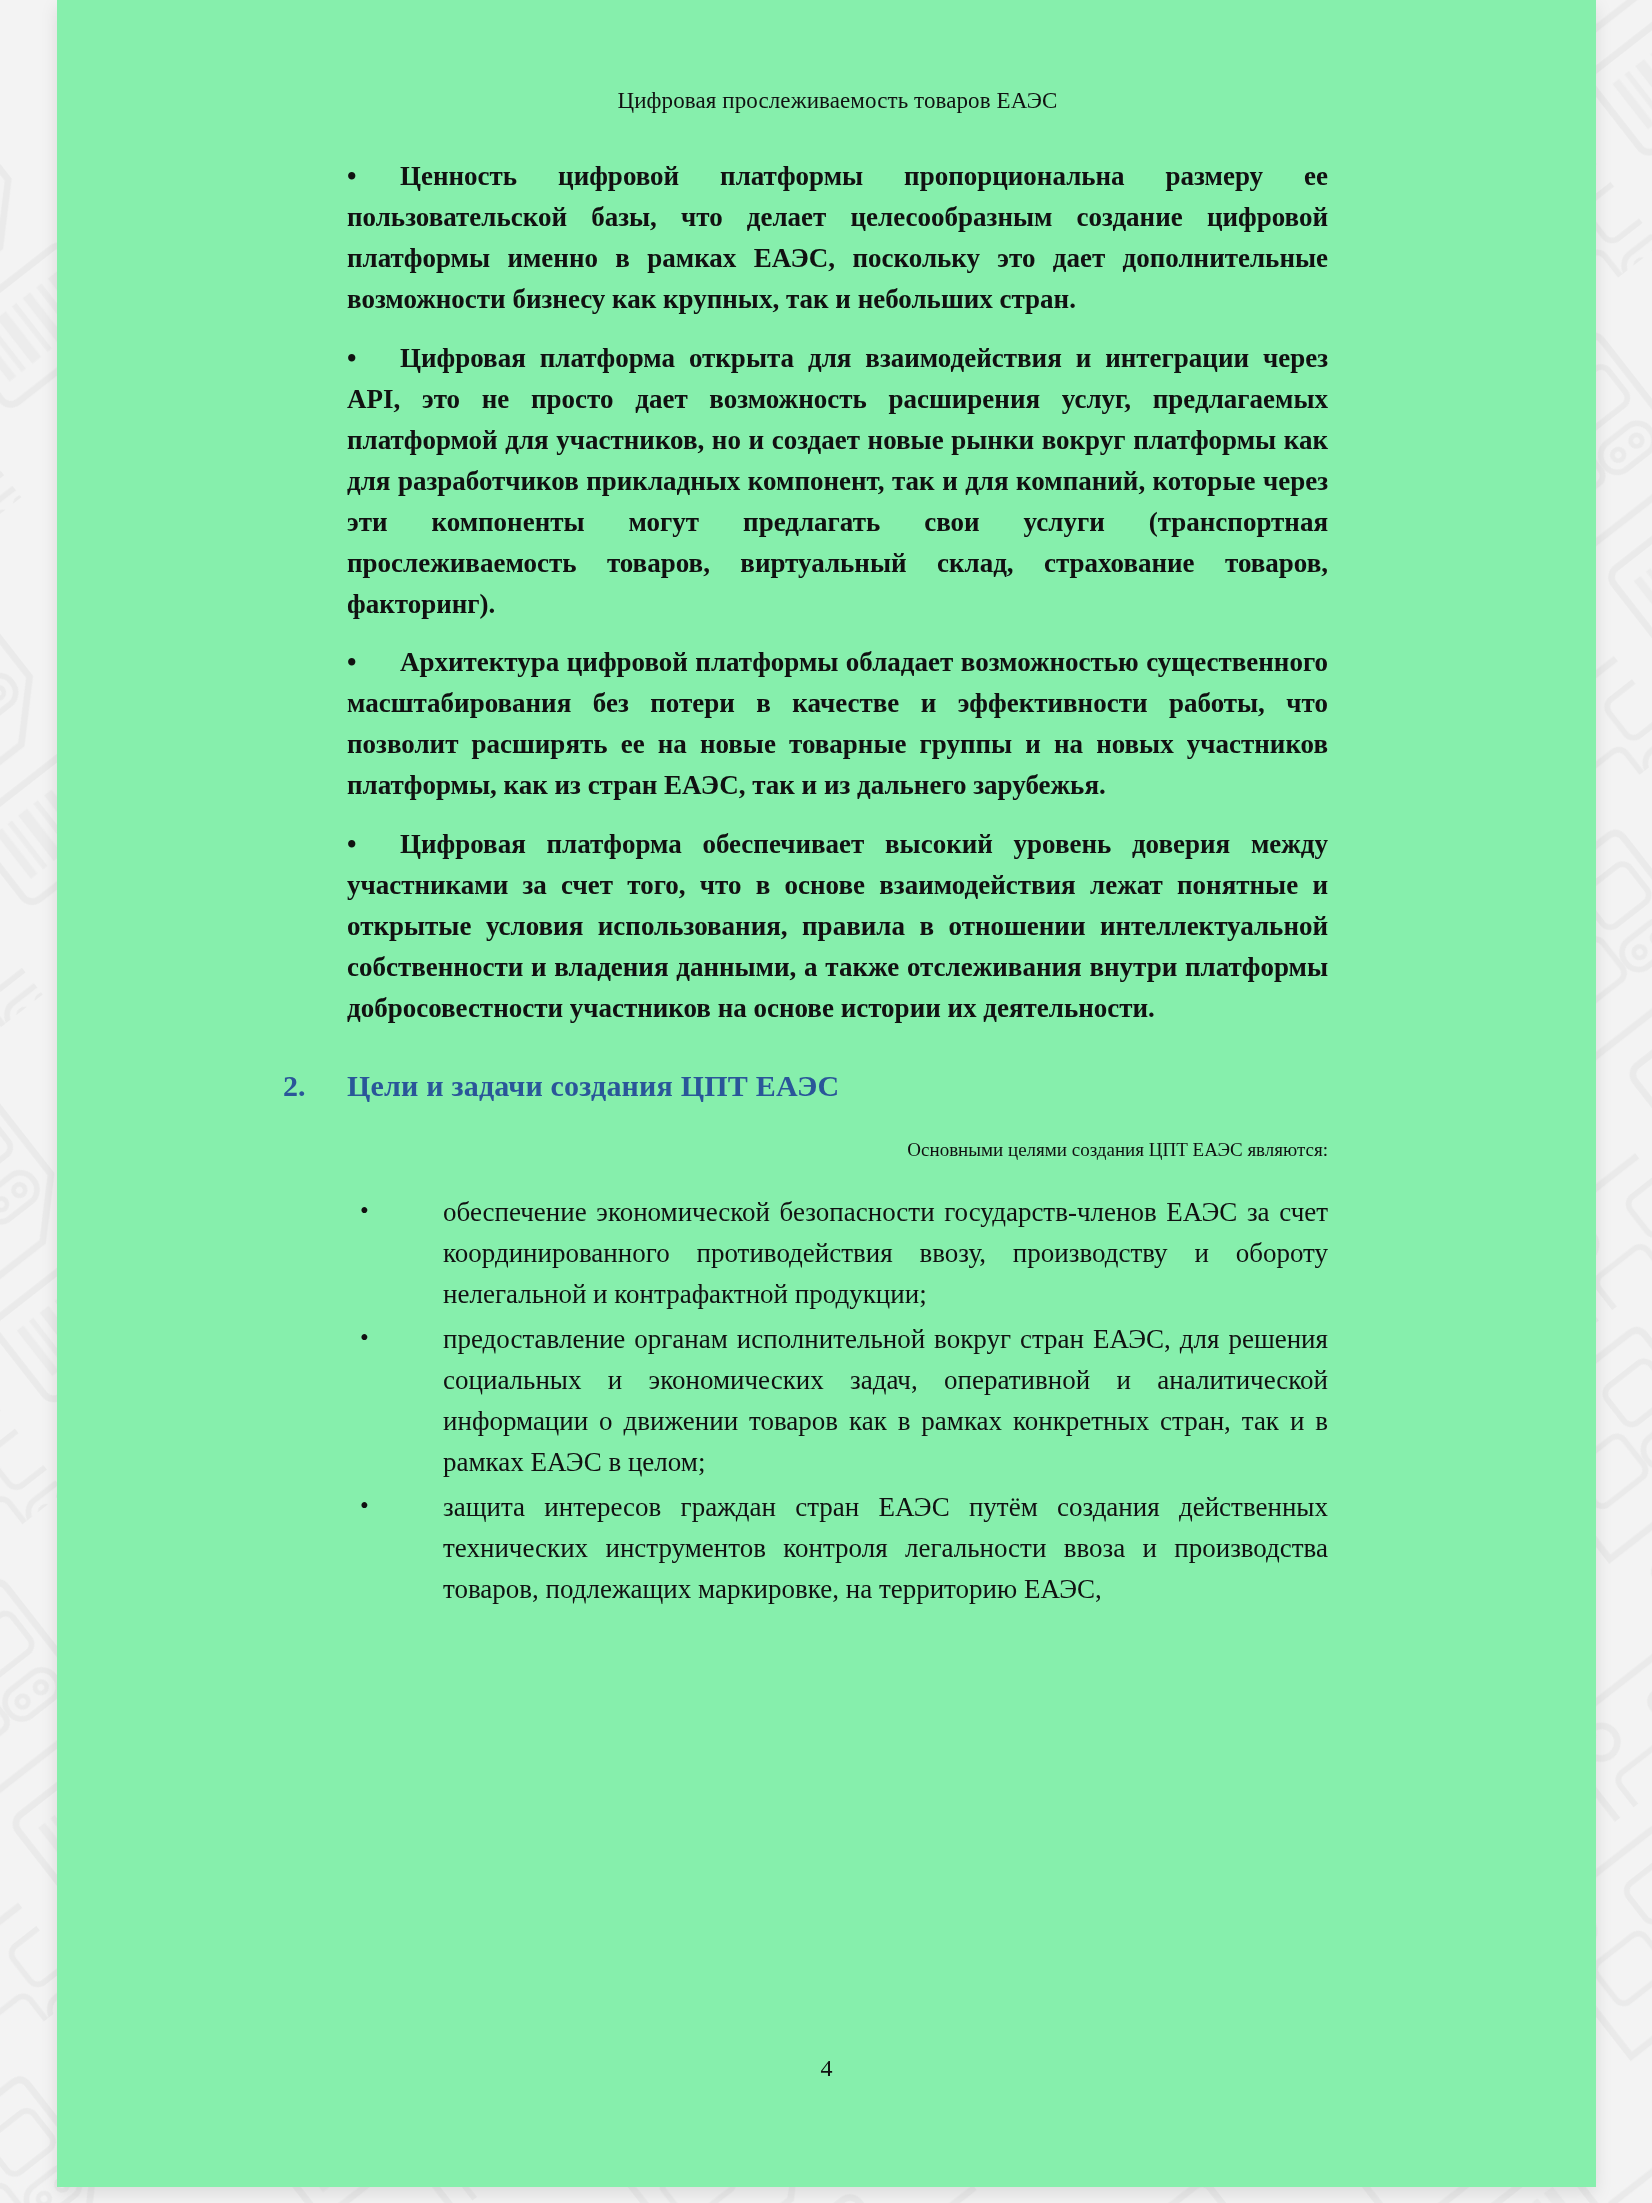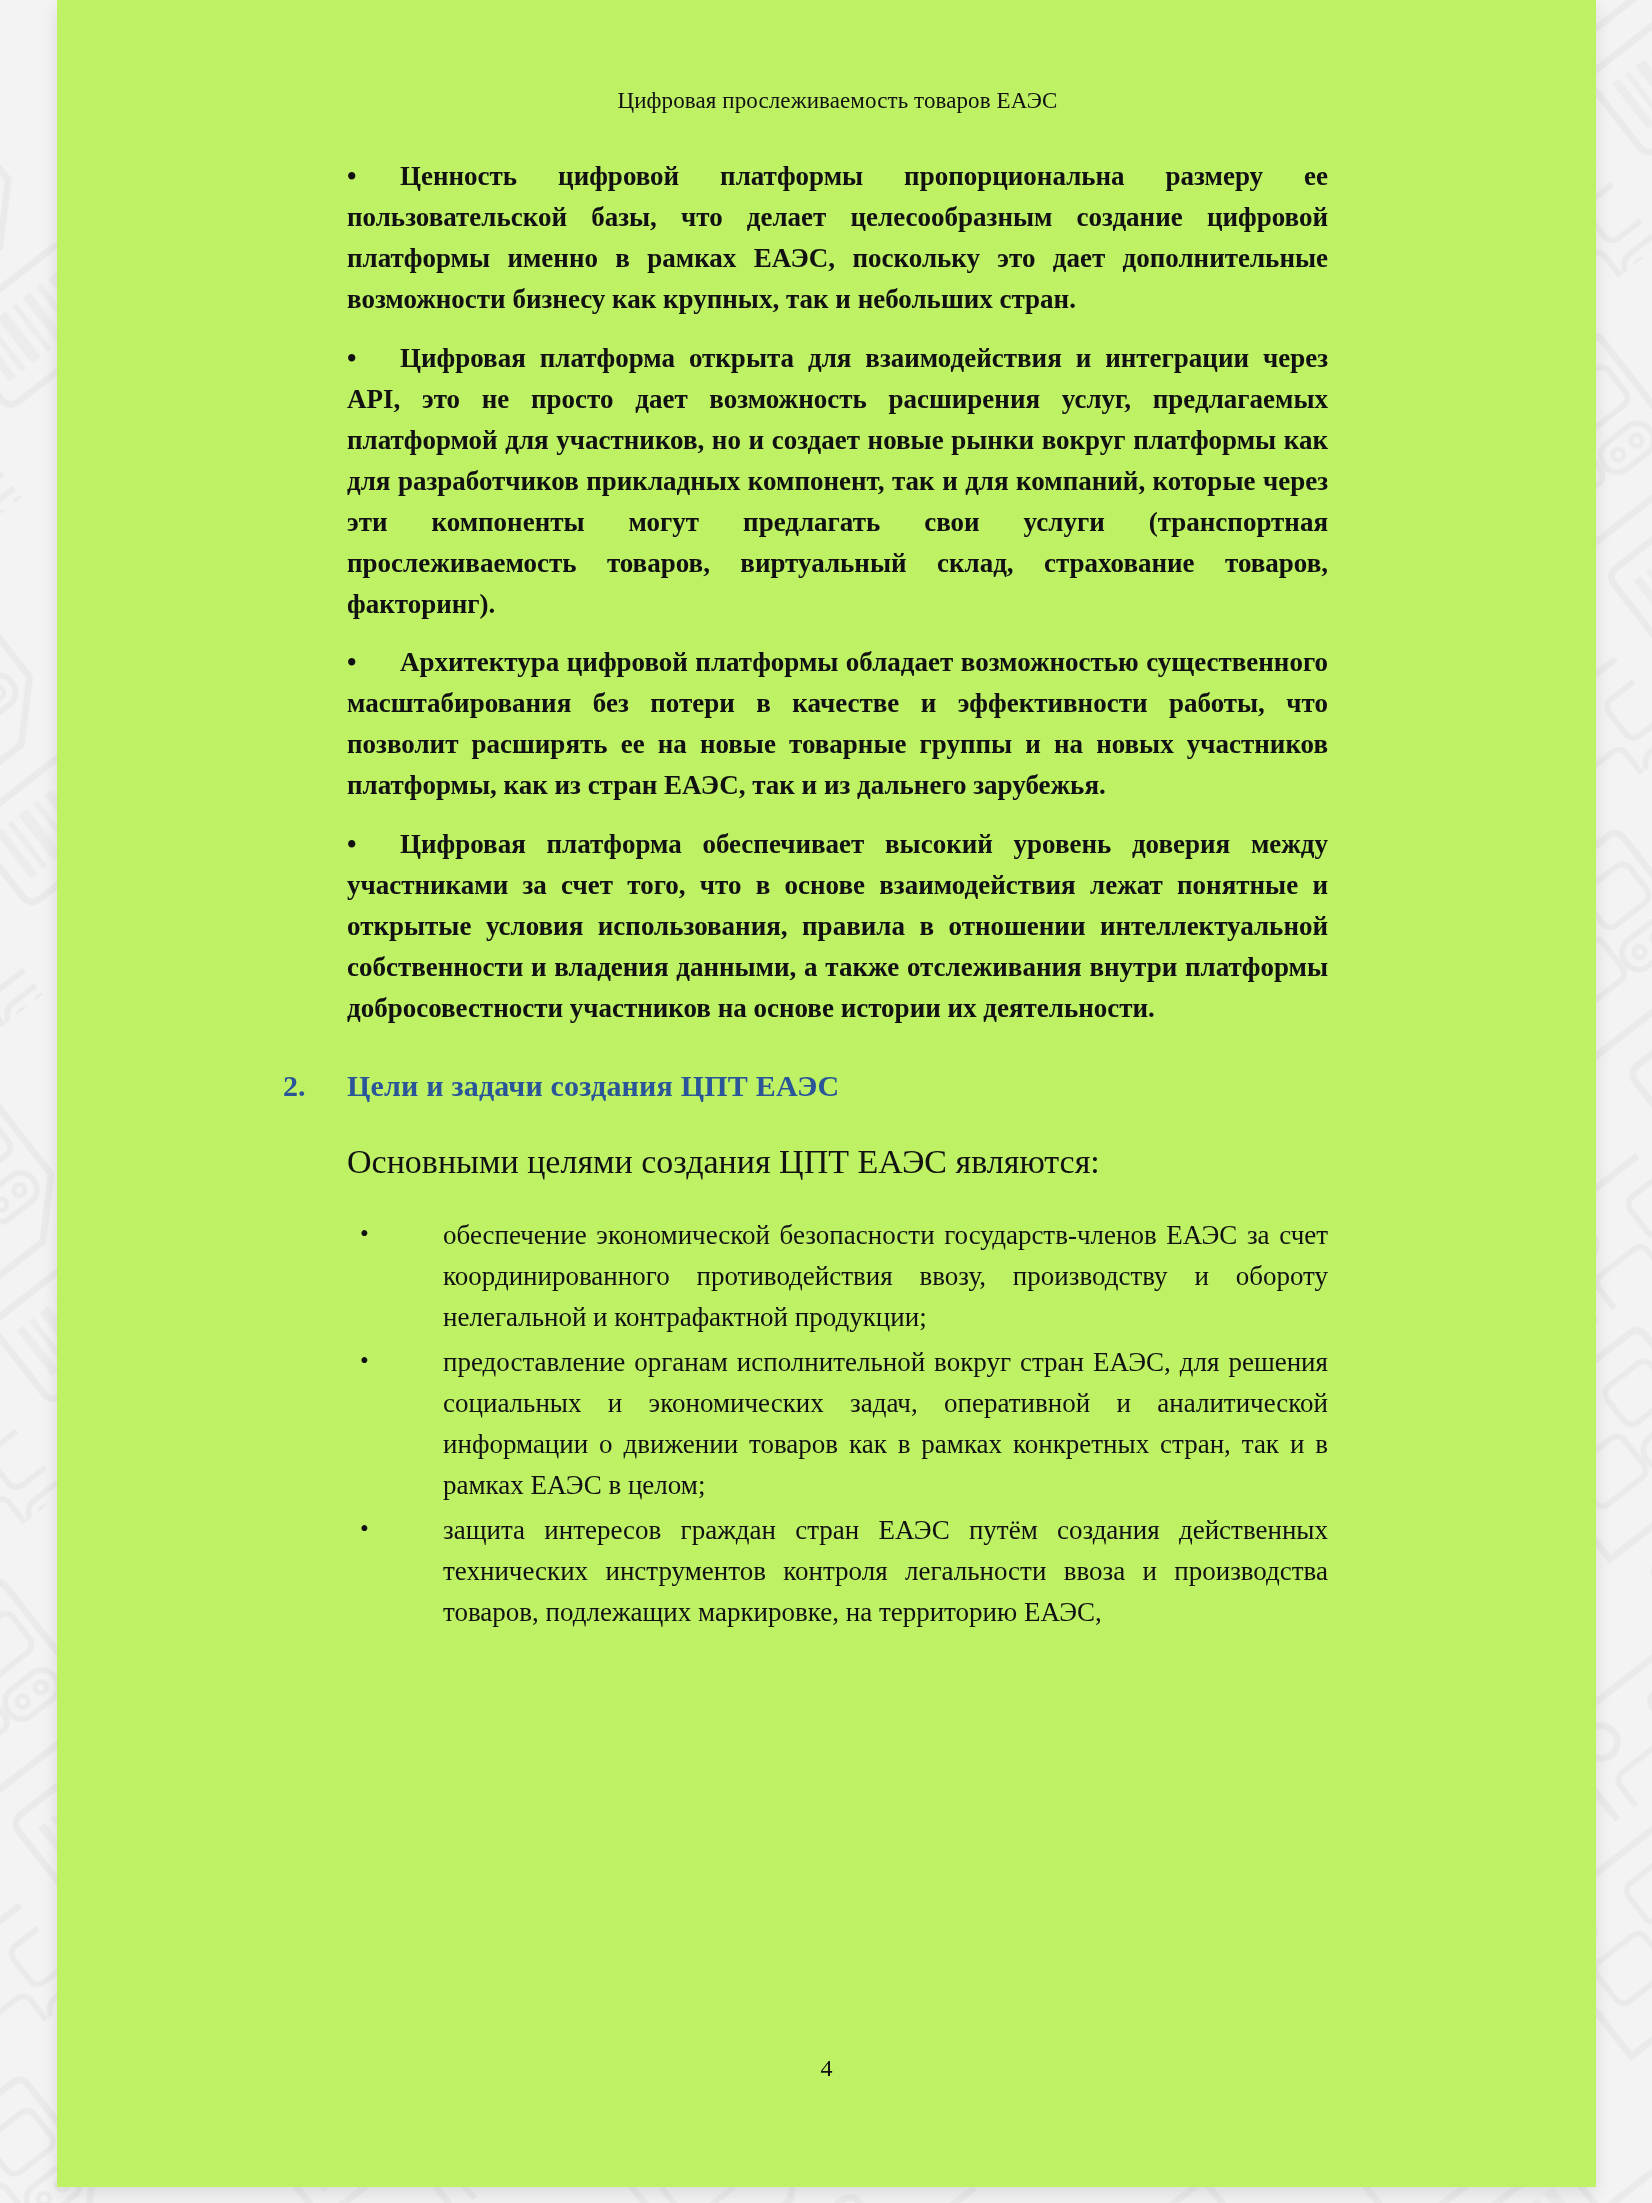--- a/index.html
+++ b/index.html
@@ -28,21 +28,21 @@
   }
   #backdrop svg { position: absolute; opacity: 0.55; }
 
   
   #page {
     position: absolute;
     left: 57px;
     top: 0px;
     width: 1539px;
     height: 2187px;
-    background: #bef264;
+    background: #86efac;
     box-shadow: 0 5.5px 16.5px rgba(0,0,0,0.10);
     z-index: 2;
     overflow: hidden;
   }
 
   
   #content {
     position: absolute;
     left: 290px;       
     top: 88px;
@@ -97,25 +97,25 @@
   }
   .heading-text {
     color: #2a5699;
     font-weight: bold;
     font-size: 30px;
     letter-spacing: 0.2px;
     text-align: center;
   }
 
   .lead-line {
-    font-size: 34px;
+    font-size: 19px;
     line-height: 1.52;
     color: #111;
     margin: 0 0 27.5px 0;
-    text-align: left;
+    text-align: right;
   }
 
   
   ul.goals {
     list-style: none;
     margin: 0;
     padding: 0;
   }
   ul.goals li {
     position: relative;

